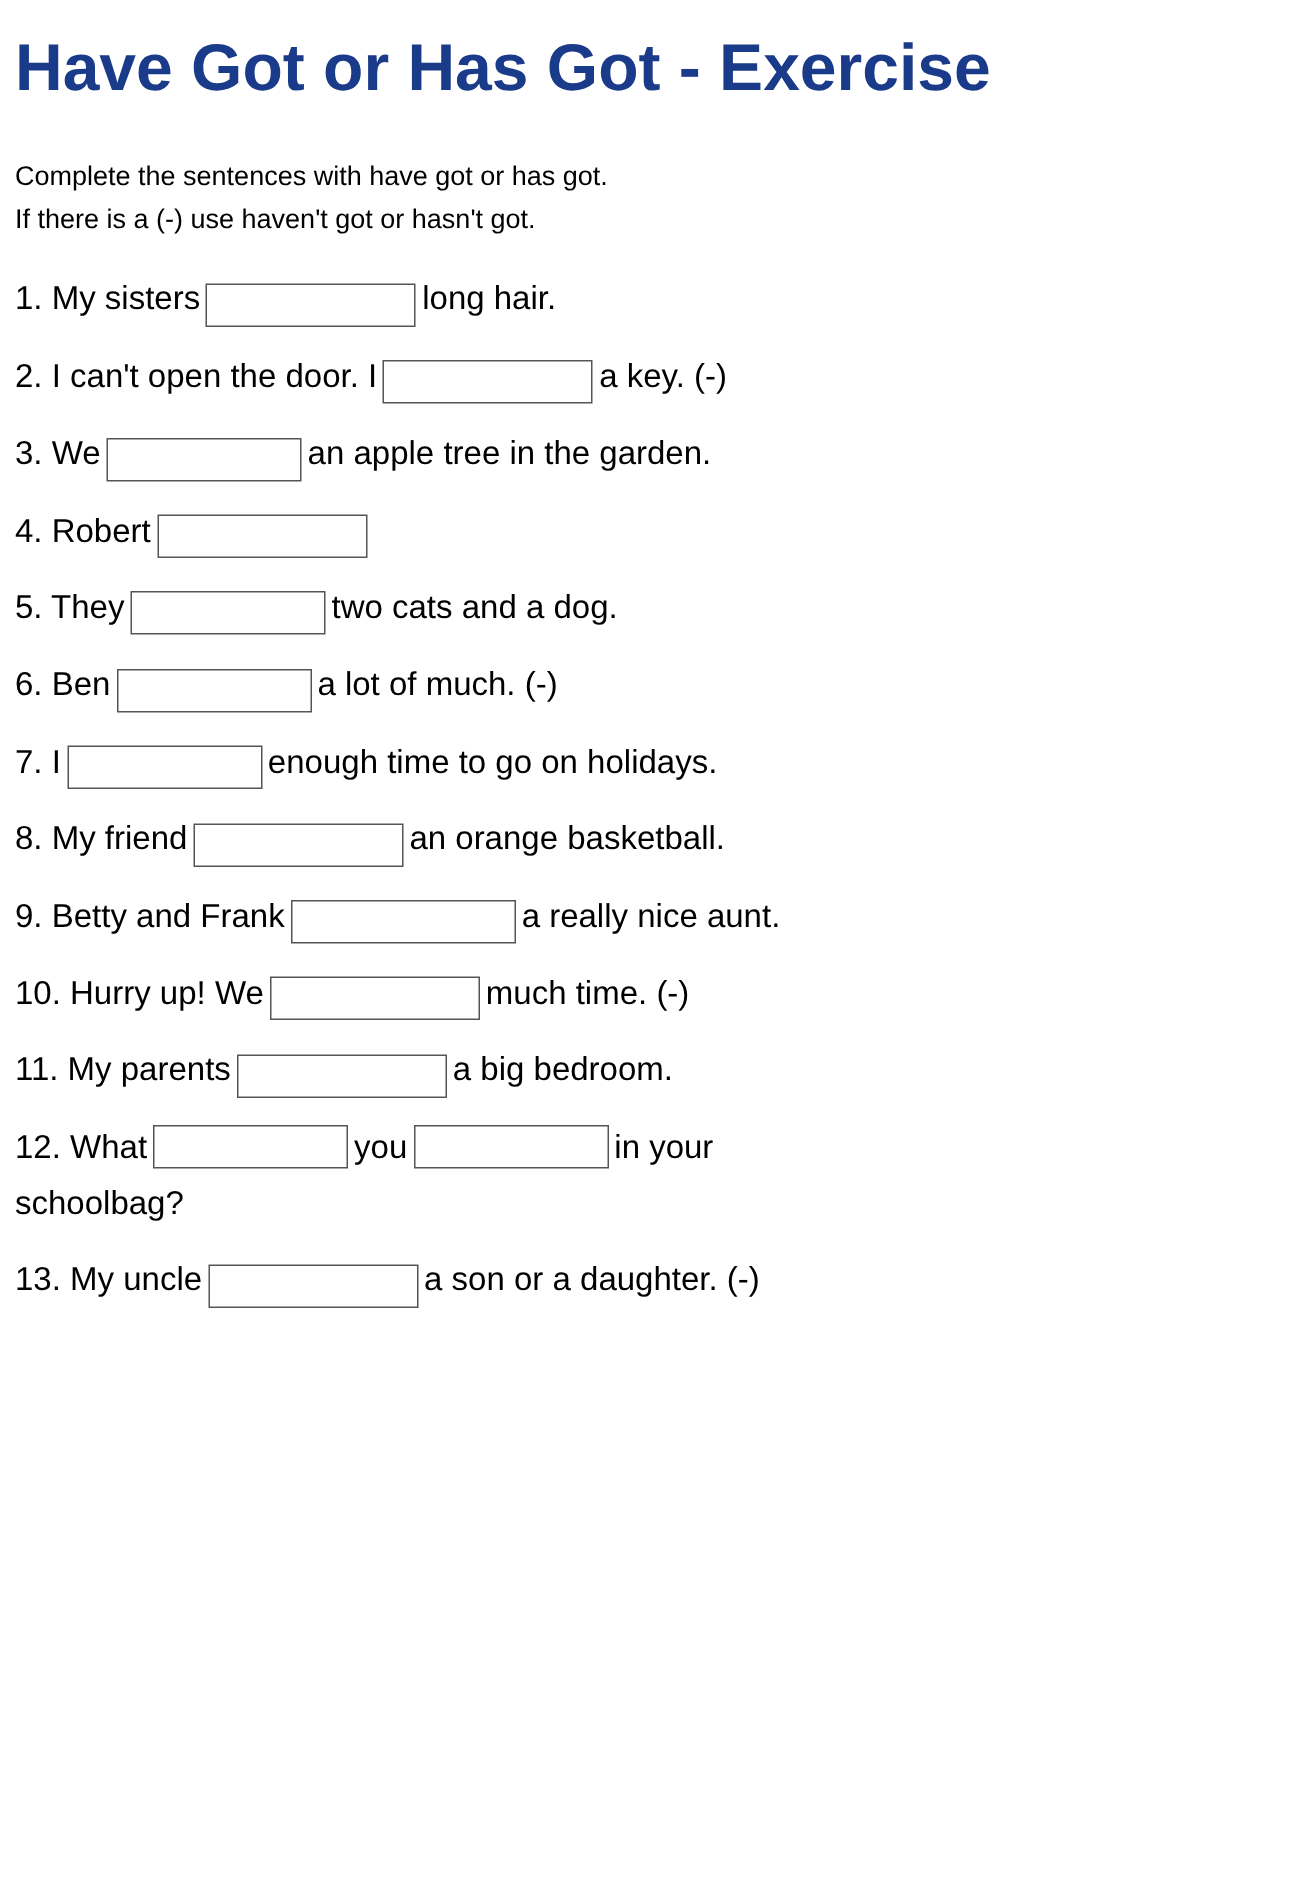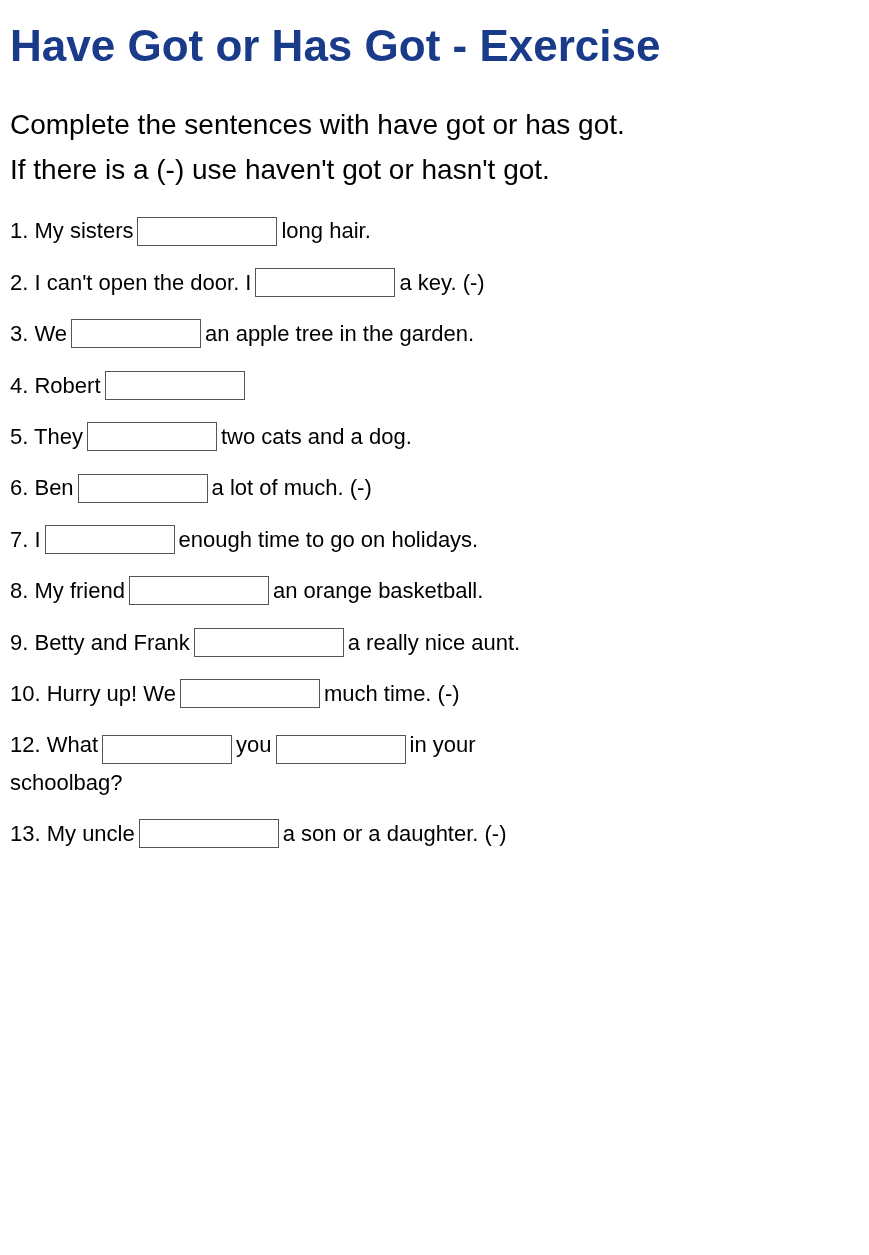--- a/index.html
+++ b/index.html
@@ -21,57 +21,57 @@
     h1 {
       font-size: 44px;
       font-weight: 900;
       color: #1a3a8a;
       margin-bottom: 30px;
       line-height: 1.2;
     }
 
     .instructions {
       margin-bottom: 20px;
-      font-size: 28px;
+      font-size: 18px;
       line-height: 1.6;
     }
 
     .exercise-list {
       list-style: none;
       padding: 0;
       margin-top: 10px;
     }
 
     .exercise-item {
       margin-bottom: 14px;
       font-size: 22px;
       line-height: 1.7;
       display: flex;
       flex-wrap: wrap;
-      align-items: center;
+      align-items: flex-end;
     }
 
     .exercise-item .text-segment {
       display: inline;
     }
 
     input[type="text"] {
       border: 1px solid #555;
       outline: none;
       font-size: 20px;
       padding: 2px 4px;
       vertical-align: middle;
       background: #fff;
       margin: 0 4px;
     }
 
     .item-12 {
       display: flex;
       flex-wrap: wrap;
-      align-items: flex-end;
+      align-items: center;
     }
 
     .item-12-line2 {
       width: 100%;
       display: block;
     }
   </style>
 </head>
 <body>
 
@@ -136,20 +136,25 @@
     <input type="text" style="width: 150px;">
     <span class="text-segment">a really nice aunt.</span>
   </li>
 
   <li class="exercise-item">
     <span class="text-segment">10. Hurry up! We</span>
     <input type="text" style="width: 140px;">
     <span class="text-segment">much time. (-)</span>
   </li>
 
+  <li class="exercise-item">
+    <span class="text-segment">11. My parents</span>
+    <input type="text" style="width: 140px;">
+    <span class="text-segment">a big bedroom.</span>
+  </li>
 
   <li class="exercise-item item-12">
     <span class="text-segment">12. What</span>
     <input type="text" style="width: 130px;">
     <span class="text-segment">you</span>
     <input type="text" style="width: 130px;">
     <span class="text-segment">in your</span>
     <span class="item-12-line2">schoolbag?</span>
   </li>
 

